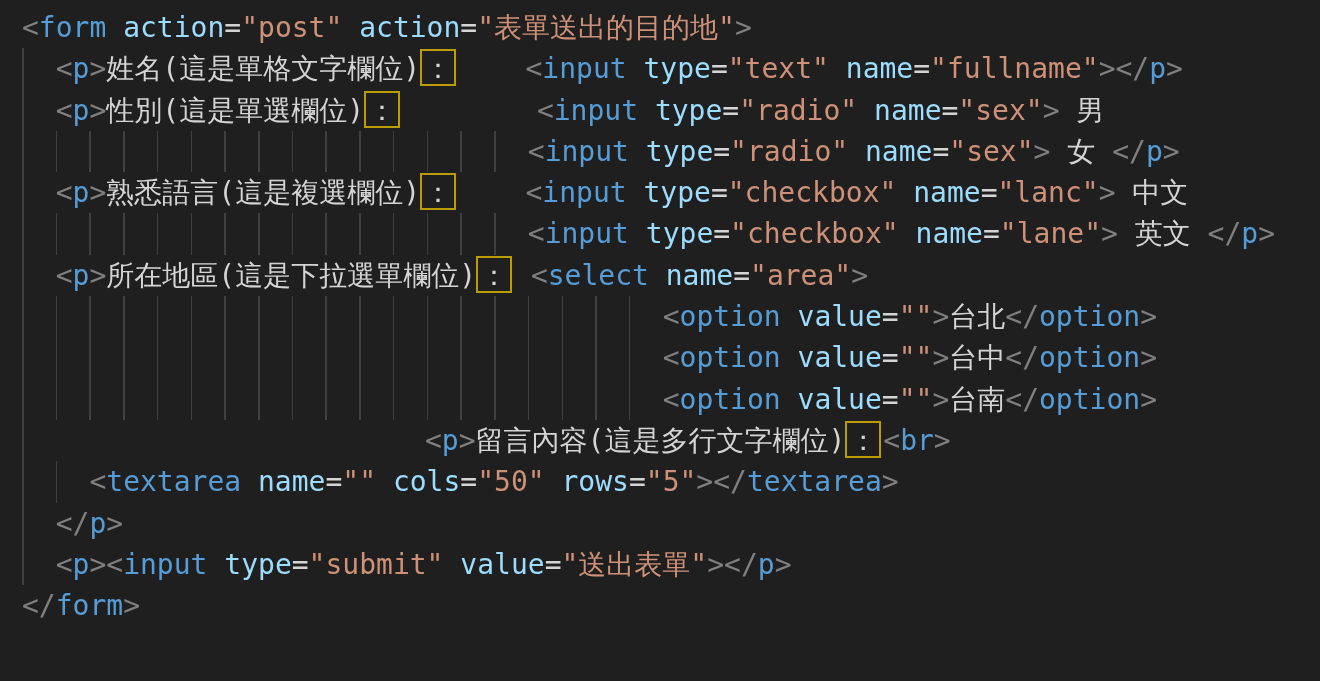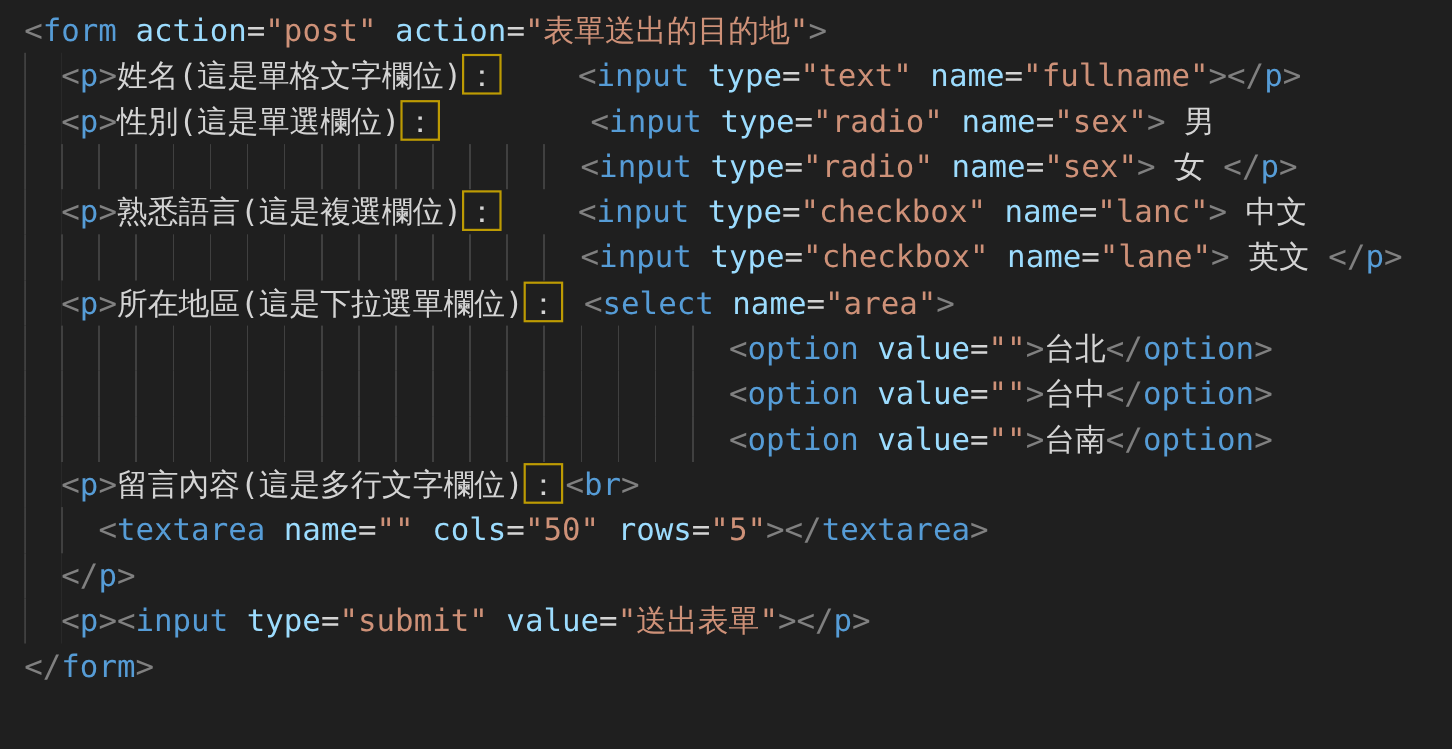--- a/index.html
+++ b/index.html
@@ -67,18 +67,18 @@
     <div class="line"><span class="tk-pu">&lt;</span><span class="tk-tg">form</span><span class="tk-tx"> </span><span class="tk-at">action</span><span class="tk-tx">=</span><span class="tk-st">"post"</span><span class="tk-tx"> </span><span class="tk-at">action</span><span class="tk-tx">=</span><span class="tk-st">"表單送出的目的地"</span><span class="tk-pu">&gt;</span></div>
     <div class="line guides" style="padding-left: 33.72px; background-size: 33.72px 100%;"><span class="tk-pu">&lt;</span><span class="tk-tg">p</span><span class="tk-pu">&gt;</span><span class="tk-tx">姓名(這是單格文字欄位)</span><span class="tk-cb">：</span><span class="tk-tx">    </span><span class="tk-pu">&lt;</span><span class="tk-tg">input</span><span class="tk-tx"> </span><span class="tk-at">type</span><span class="tk-tx">=</span><span class="tk-st">"text"</span><span class="tk-tx"> </span><span class="tk-at">name</span><span class="tk-tx">=</span><span class="tk-st">"fullname"</span><span class="tk-pu">&gt;</span><span class="tk-pu">&lt;/</span><span class="tk-tg">p</span><span class="tk-pu">&gt;</span></div>
     <div class="line guides" style="padding-left: 33.72px; background-size: 33.72px 100%;"><span class="tk-pu">&lt;</span><span class="tk-tg">p</span><span class="tk-pu">&gt;</span><span class="tk-tx">性別(這是單選欄位)</span><span class="tk-cb">：</span><span class="tk-tx">        </span><span class="tk-pu">&lt;</span><span class="tk-tg">input</span><span class="tk-tx"> </span><span class="tk-at">type</span><span class="tk-tx">=</span><span class="tk-st">"radio"</span><span class="tk-tx"> </span><span class="tk-at">name</span><span class="tk-tx">=</span><span class="tk-st">"sex"</span><span class="tk-pu">&gt;</span><span class="tk-tx"> 男</span></div>
     <div class="line guides" style="padding-left: 505.8px; background-size: 505.8px 100%;"><span class="tk-pu">&lt;</span><span class="tk-tg">input</span><span class="tk-tx"> </span><span class="tk-at">type</span><span class="tk-tx">=</span><span class="tk-st">"radio"</span><span class="tk-tx"> </span><span class="tk-at">name</span><span class="tk-tx">=</span><span class="tk-st">"sex"</span><span class="tk-pu">&gt;</span><span class="tk-tx"> 女 </span><span class="tk-pu">&lt;/</span><span class="tk-tg">p</span><span class="tk-pu">&gt;</span></div>
     <div class="line guides" style="padding-left: 33.72px; background-size: 33.72px 100%;"><span class="tk-pu">&lt;</span><span class="tk-tg">p</span><span class="tk-pu">&gt;</span><span class="tk-tx">熟悉語言(這是複選欄位)</span><span class="tk-cb">：</span><span class="tk-tx">    </span><span class="tk-pu">&lt;</span><span class="tk-tg">input</span><span class="tk-tx"> </span><span class="tk-at">type</span><span class="tk-tx">=</span><span class="tk-st">"checkbox"</span><span class="tk-tx"> </span><span class="tk-at">name</span><span class="tk-tx">=</span><span class="tk-st">"lanc"</span><span class="tk-pu">&gt;</span><span class="tk-tx"> 中文</span></div>
     <div class="line guides" style="padding-left: 505.8px; background-size: 505.8px 100%;"><span class="tk-pu">&lt;</span><span class="tk-tg">input</span><span class="tk-tx"> </span><span class="tk-at">type</span><span class="tk-tx">=</span><span class="tk-st">"checkbox"</span><span class="tk-tx"> </span><span class="tk-at">name</span><span class="tk-tx">=</span><span class="tk-st">"lane"</span><span class="tk-pu">&gt;</span><span class="tk-tx"> 英文 </span><span class="tk-pu">&lt;/</span><span class="tk-tg">p</span><span class="tk-pu">&gt;</span></div>
     <div class="line guides" style="padding-left: 33.72px; background-size: 33.72px 100%;"><span class="tk-pu">&lt;</span><span class="tk-tg">p</span><span class="tk-pu">&gt;</span><span class="tk-tx">所在地區(這是下拉選單欄位)</span><span class="tk-cb">：</span><span class="tk-tx"> </span><span class="tk-pu">&lt;</span><span class="tk-tg">select</span><span class="tk-tx"> </span><span class="tk-at">name</span><span class="tk-tx">=</span><span class="tk-st">"area"</span><span class="tk-pu">&gt;</span></div>
     <div class="line guides" style="padding-left: 640.68px; background-size: 640.68px 100%;"><span class="tk-pu">&lt;</span><span class="tk-tg">option</span><span class="tk-tx"> </span><span class="tk-at">value</span><span class="tk-tx">=</span><span class="tk-st">""</span><span class="tk-pu">&gt;</span><span class="tk-tx">台北</span><span class="tk-pu">&lt;/</span><span class="tk-tg">option</span><span class="tk-pu">&gt;</span></div>
     <div class="line guides" style="padding-left: 640.68px; background-size: 640.68px 100%;"><span class="tk-pu">&lt;</span><span class="tk-tg">option</span><span class="tk-tx"> </span><span class="tk-at">value</span><span class="tk-tx">=</span><span class="tk-st">""</span><span class="tk-pu">&gt;</span><span class="tk-tx">台中</span><span class="tk-pu">&lt;/</span><span class="tk-tg">option</span><span class="tk-pu">&gt;</span></div>
     <div class="line guides" style="padding-left: 640.68px; background-size: 640.68px 100%;"><span class="tk-pu">&lt;</span><span class="tk-tg">option</span><span class="tk-tx"> </span><span class="tk-at">value</span><span class="tk-tx">=</span><span class="tk-st">""</span><span class="tk-pu">&gt;</span><span class="tk-tx">台南</span><span class="tk-pu">&lt;/</span><span class="tk-tg">option</span><span class="tk-pu">&gt;</span></div>
-    <div class="line guides" style="padding-left: 33.72px; background-size: 33.72px 100%;"><span class="tk-pu">&lt;</span><span class="tk-tg">p</span><span class="tk-pu">&gt;</span><span class="tk-tx">留言內容(這是多行文字欄位)</span><span class="tk-cb">：</span><span class="tk-pu">&lt;</span><span class="tk-tg">br</span><span class="tk-pu">&gt;</span></div>
+    <div class="line guides" style="padding-left: 33.72px; background-size: 33.72px 100%; text-align: center;"><span class="tk-pu">&lt;</span><span class="tk-tg">p</span><span class="tk-pu">&gt;</span><span class="tk-tx">留言內容(這是多行文字欄位)</span><span class="tk-cb">：</span><span class="tk-pu">&lt;</span><span class="tk-tg">br</span><span class="tk-pu">&gt;</span></div>
     <div class="line guides" style="padding-left: 67.44px; background-size: 67.44px 100%;"><span class="tk-pu">&lt;</span><span class="tk-tg">textarea</span><span class="tk-tx"> </span><span class="tk-at">name</span><span class="tk-tx">=</span><span class="tk-st">""</span><span class="tk-tx"> </span><span class="tk-at">cols</span><span class="tk-tx">=</span><span class="tk-st">"50"</span><span class="tk-tx"> </span><span class="tk-at">rows</span><span class="tk-tx">=</span><span class="tk-st">"5"</span><span class="tk-pu">&gt;</span><span class="tk-pu">&lt;/</span><span class="tk-tg">textarea</span><span class="tk-pu">&gt;</span></div>
     <div class="line guides" style="padding-left: 33.72px; background-size: 33.72px 100%;"><span class="tk-pu">&lt;/</span><span class="tk-tg">p</span><span class="tk-pu">&gt;</span></div>
     <div class="line guides" style="padding-left: 33.72px; background-size: 33.72px 100%;"><span class="tk-pu">&lt;</span><span class="tk-tg">p</span><span class="tk-pu">&gt;</span><span class="tk-pu">&lt;</span><span class="tk-tg">input</span><span class="tk-tx"> </span><span class="tk-at">type</span><span class="tk-tx">=</span><span class="tk-st">"submit"</span><span class="tk-tx"> </span><span class="tk-at">value</span><span class="tk-tx">=</span><span class="tk-st">"送出表單"</span><span class="tk-pu">&gt;</span><span class="tk-pu">&lt;/</span><span class="tk-tg">p</span><span class="tk-pu">&gt;</span></div>
     <div class="line"><span class="tk-pu">&lt;/</span><span class="tk-tg">form</span><span class="tk-pu">&gt;</span></div>
   </div>
 
 </body></html>

